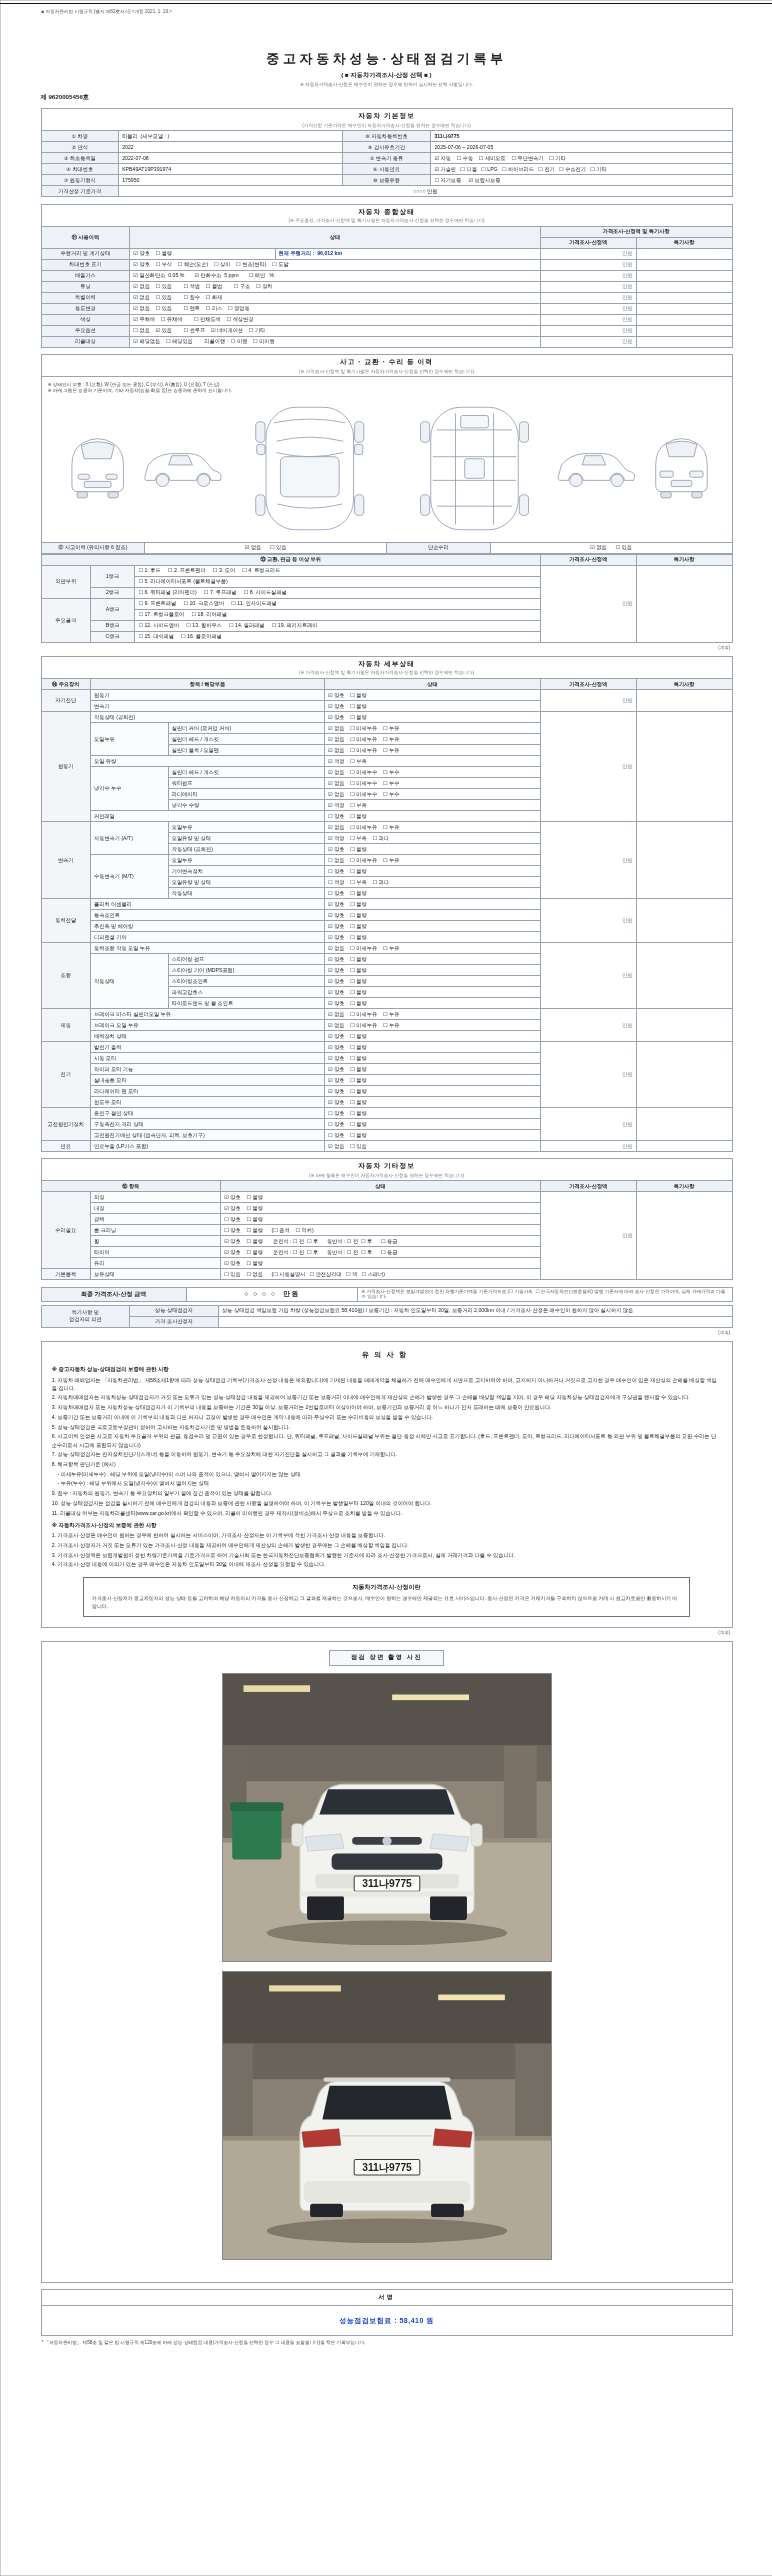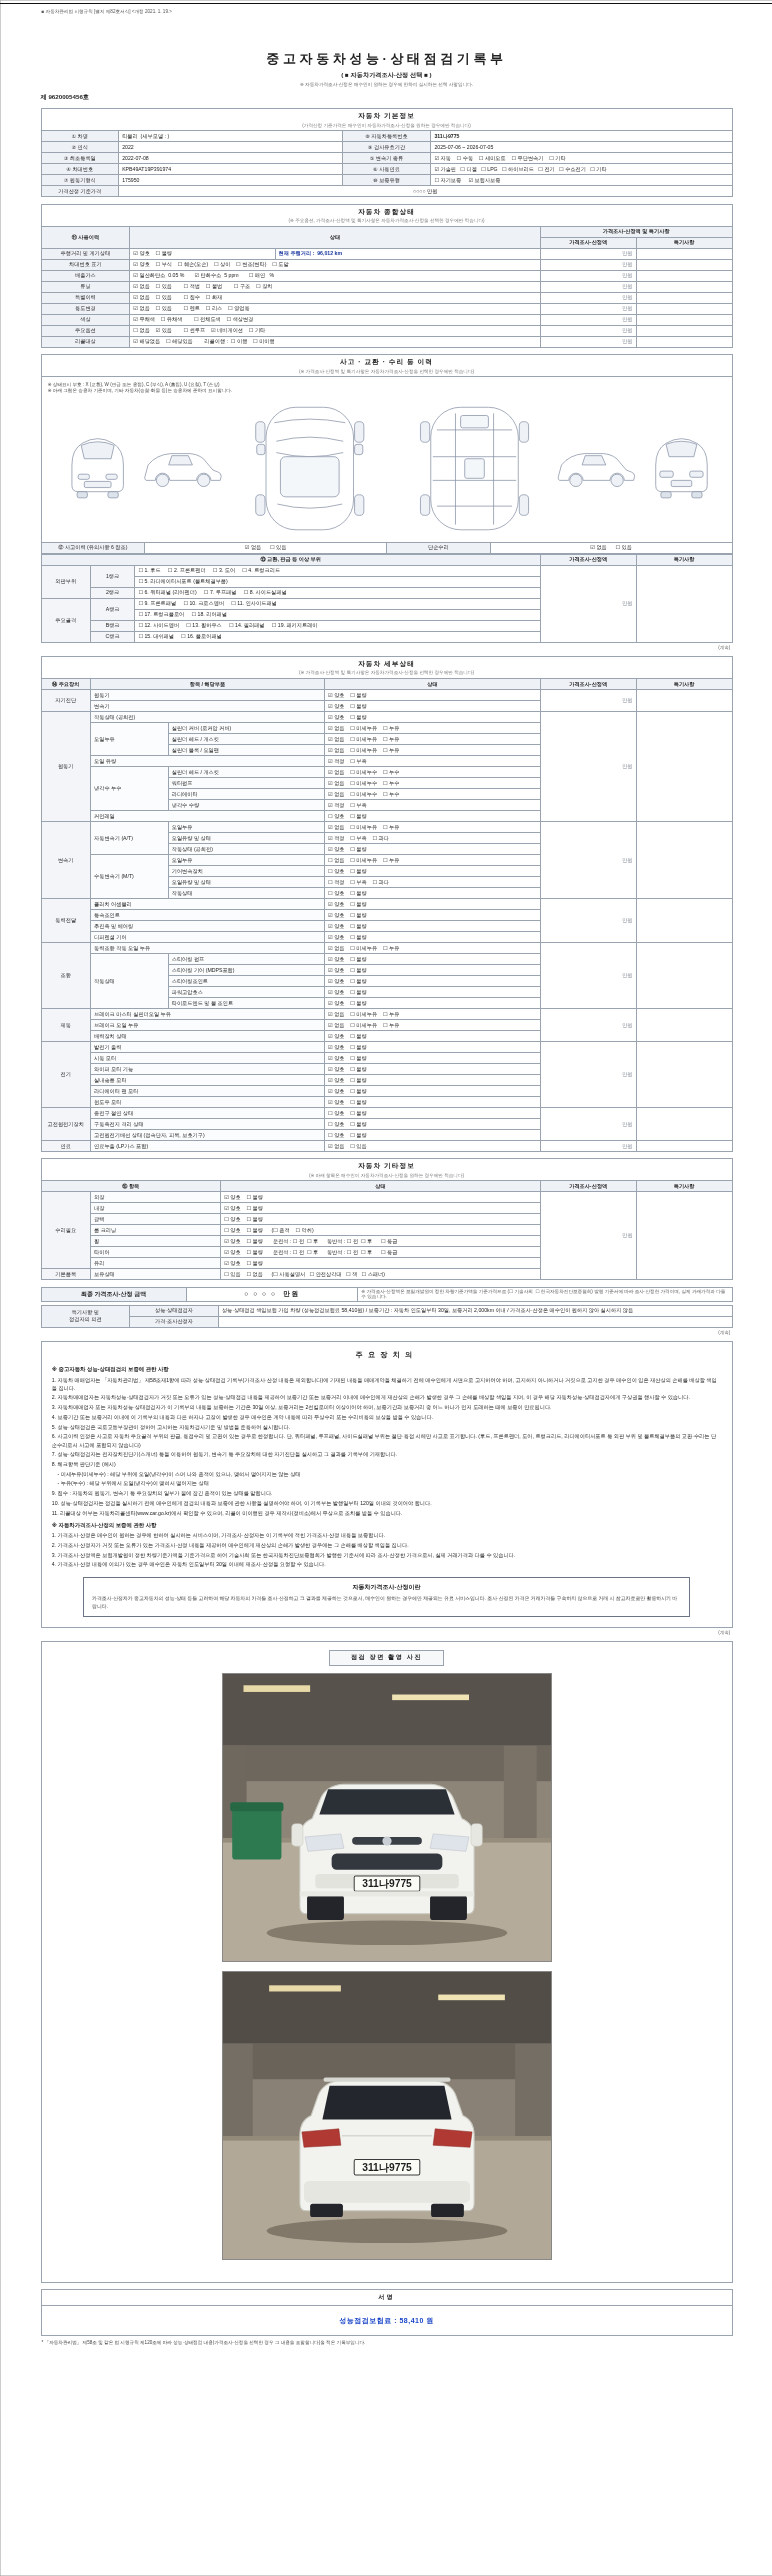--- a/index.html
+++ b/index.html
@@ -680,21 +680,21 @@
             <td class="lbl">가격·조사산정자</td>
             <td></td>
           </tr>
         </tbody>
     </table>
     <div class="cont">(계속)</div>
   </section>
 
   <section>
     <div class="noticebox">
-      <div class="ntitle">주요장치의</div>
+      <div class="ntitle">유의사항</div>
       <div class="nsec">※ 중고자동차 성능·상태점검의 보증에 관한 사항</div>
       <div>
           <div class="nitem">1. 자동차 매매업자는 「자동차관리법」 제58조제1항에 따라 성능·상태점검 기록부(가격조사·산정 내용은 제외합니다)에 기재된 내용을 매매계약을 체결하기 전에 매수인에게 서면으로 고지하여야 하며, 고지하지 아니하거나 거짓으로 고지한 경우 매수인이 입은 재산상의 손해를 배상할 책임을 집니다.</div>
           <div class="nitem">2. 자동차매매업자는 자동차성능·상태점검자가 거짓 또는 오류가 있는 성능·상태점검 내용을 제공하여 보증기간 또는 보증거리 이내에 매수인에게 재산상의 손해가 발생한 경우 그 손해를 배상할 책임을 지며, 이 경우 해당 자동차성능·상태점검자에게 구상권을 행사할 수 있습니다.</div>
           <div class="nitem">3. 자동차매매업자 또는 자동차성능·상태점검자가 이 기록부의 내용을 보증하는 기간은 30일 이상, 보증거리는 2천킬로미터 이상이어야 하며, 보증기간과 보증거리 중 어느 하나가 먼저 도래하는 때에 보증이 만료됩니다.</div>
           <div class="nitem">4. 보증기간 또는 보증거리 이내에 이 기록부의 내용과 다른 하자나 고장이 발생한 경우 매수인은 계약 내용에 따라 무상수리 또는 수리비용의 보상을 받을 수 있습니다.</div>
           <div class="nitem">5. 성능·상태점검은 국토교통부장관이 정하여 고시하는 자동차검사기준 및 방법을 준용하여 실시합니다.</div>
           <div class="nitem">6. 사고이력 인정은 사고로 자동차 주요골격 부위의 판금, 용접수리 및 교환이 있는 경우로 한정합니다. 단, 쿼터패널, 루프패널, 사이드실패널 부위는 절단·용접 시에만 사고로 표기합니다. (후드, 프론트펜더, 도어, 트렁크리드, 라디에이터서포트 등 외판 부위 및 볼트체결부품의 교환·수리는 단순수리로서 사고에 포함되지 않습니다)</div>
           <div class="nitem">7. 성능·상태점검자는 전자장치진단기(스캐너) 등을 이용하여 원동기, 변속기 등 주요장치에 대한 자기진단을 실시하고 그 결과를 기록부에 기재합니다.</div>
           <div class="nitem">8. 체크항목 판단기준 (예시)</div>

